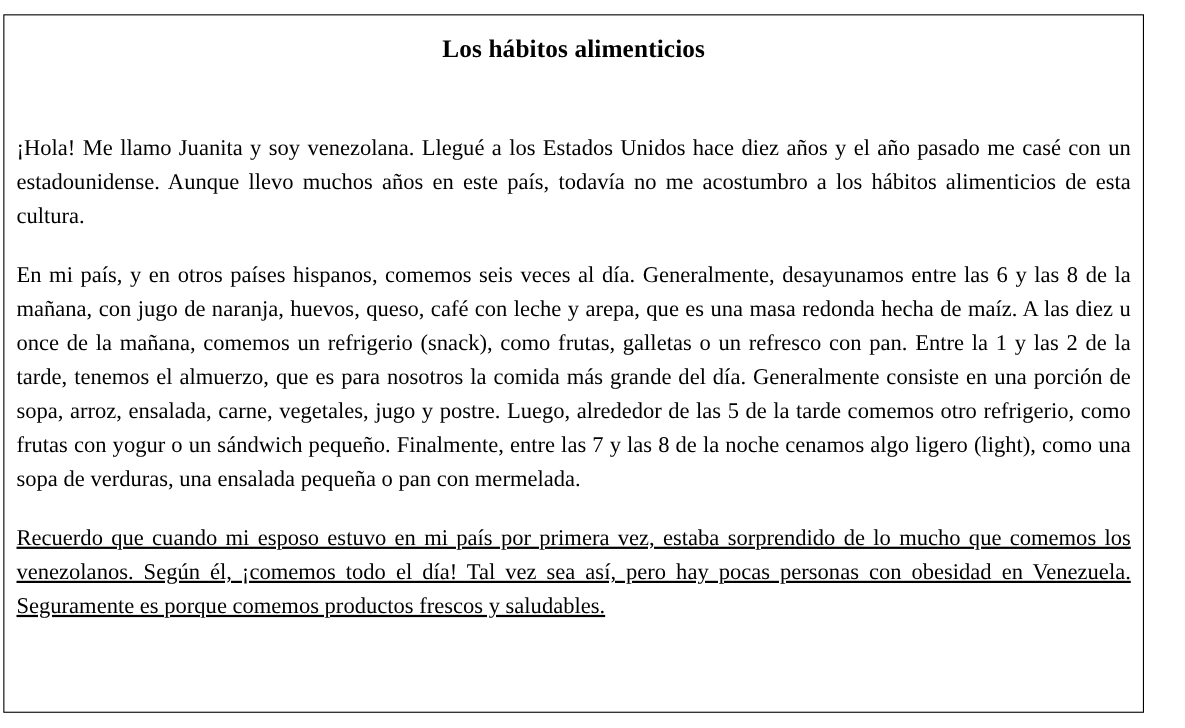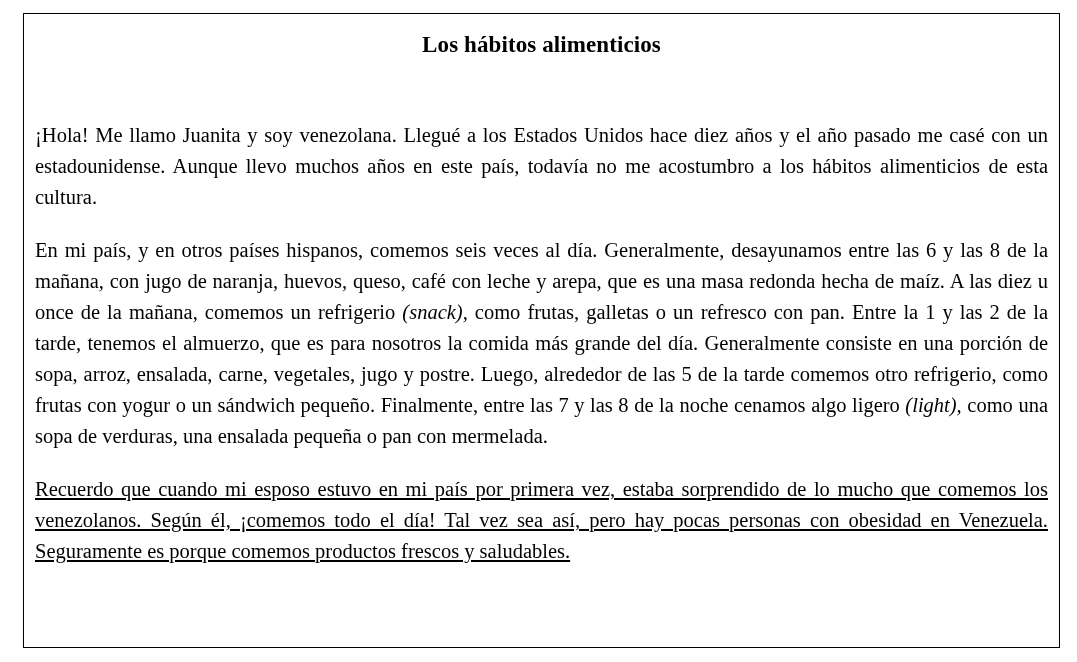--- a/index.html
+++ b/index.html
@@ -11,21 +11,21 @@
   body {
     width: 1077px;
     height: 662px;
     overflow: hidden;
     font-family: "Liberation Serif", "DejaVu Serif", serif;
     color: #000000;
   }
 
   .page {
     position: absolute;
-    left: 23px;
+    left: 3px;
     top: 13px;
     width: 1037px;   
     height: 635px;   
     box-sizing: border-box;
     border: 1.6px solid #000000;
     background: #ffffff;
   }
 
   .page-inner {
     position: absolute;
@@ -57,21 +57,20 @@
     text-justify: inter-word;
     hyphens: none;
   }
 
   p.para:last-child {
     margin-bottom: 0;
     text-decoration: underline;
   }
 
   .it {
-    font-style: italic;
   }
 </style>
 </head>
 <body>
 
 <div class="page">
   <div class="page-inner">
 
     <h1 class="doc-title">Los hábitos alimenticios</h1>
 

